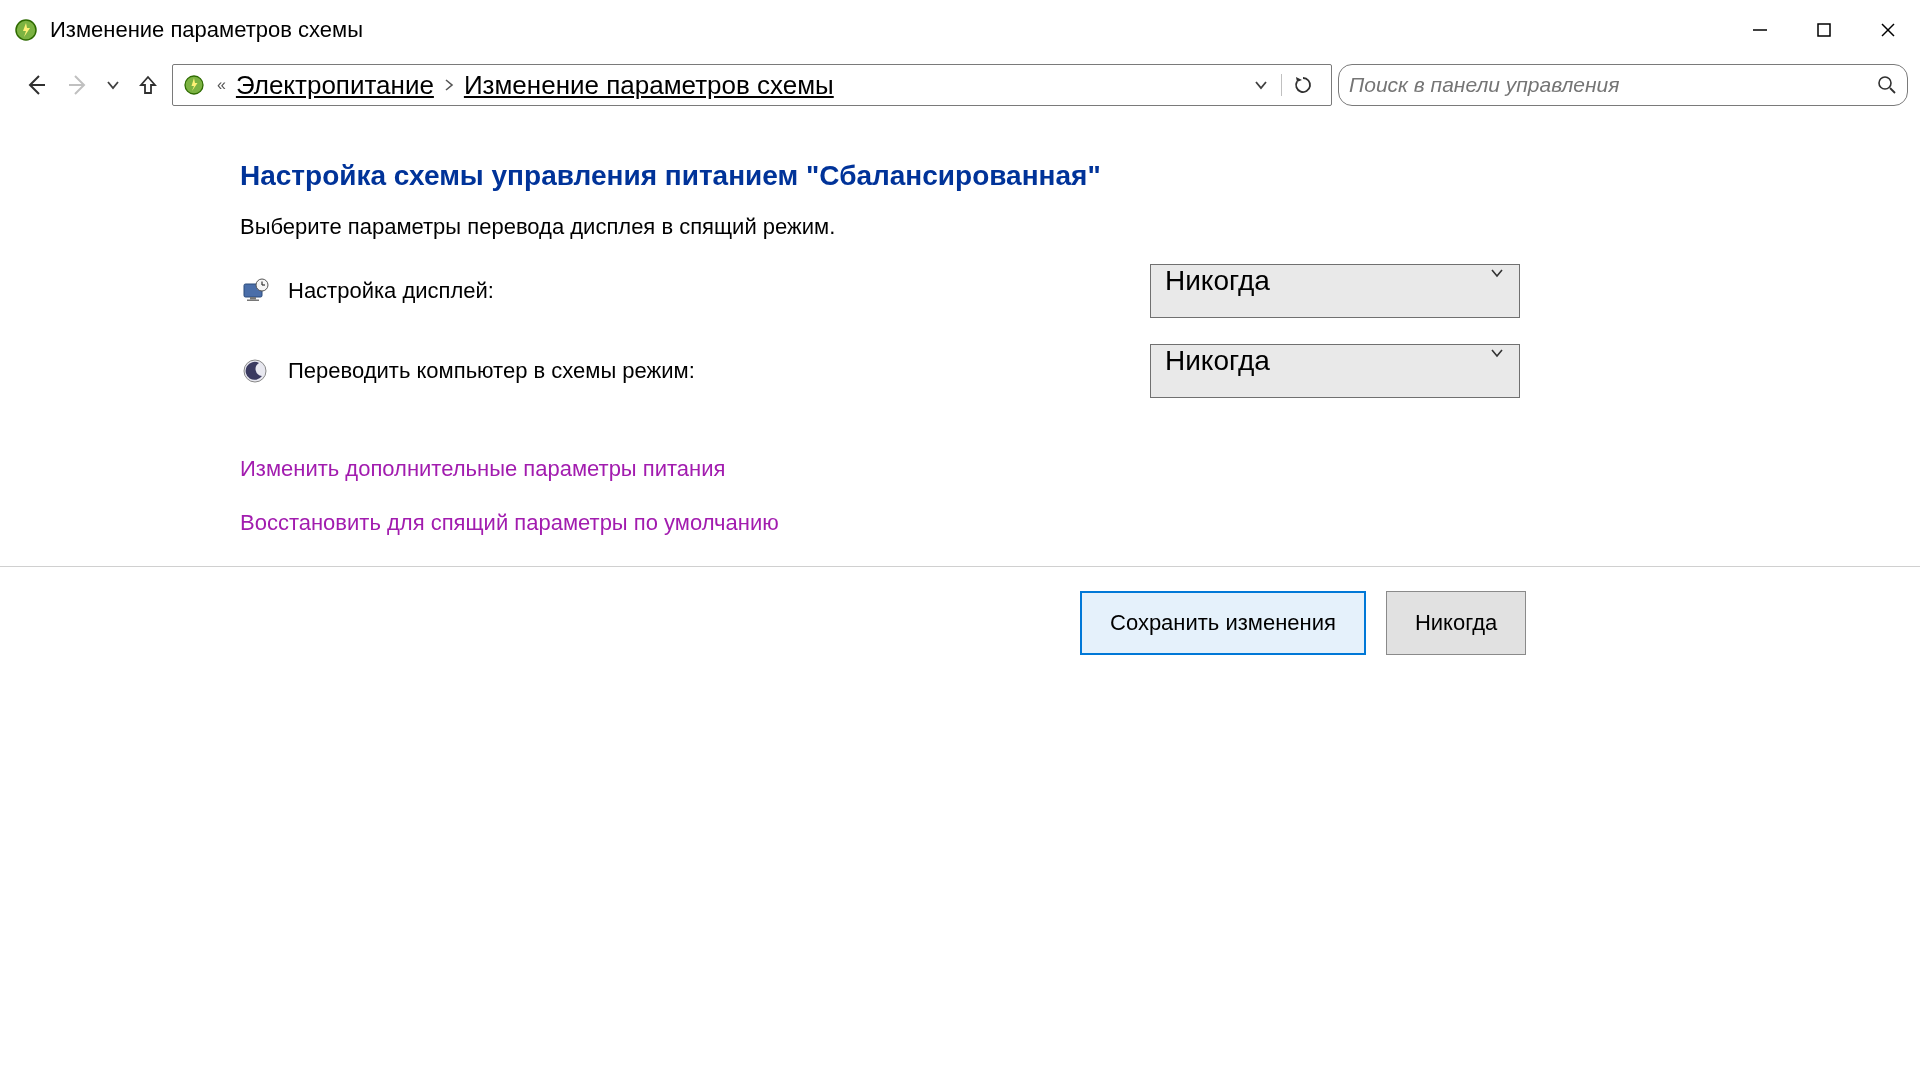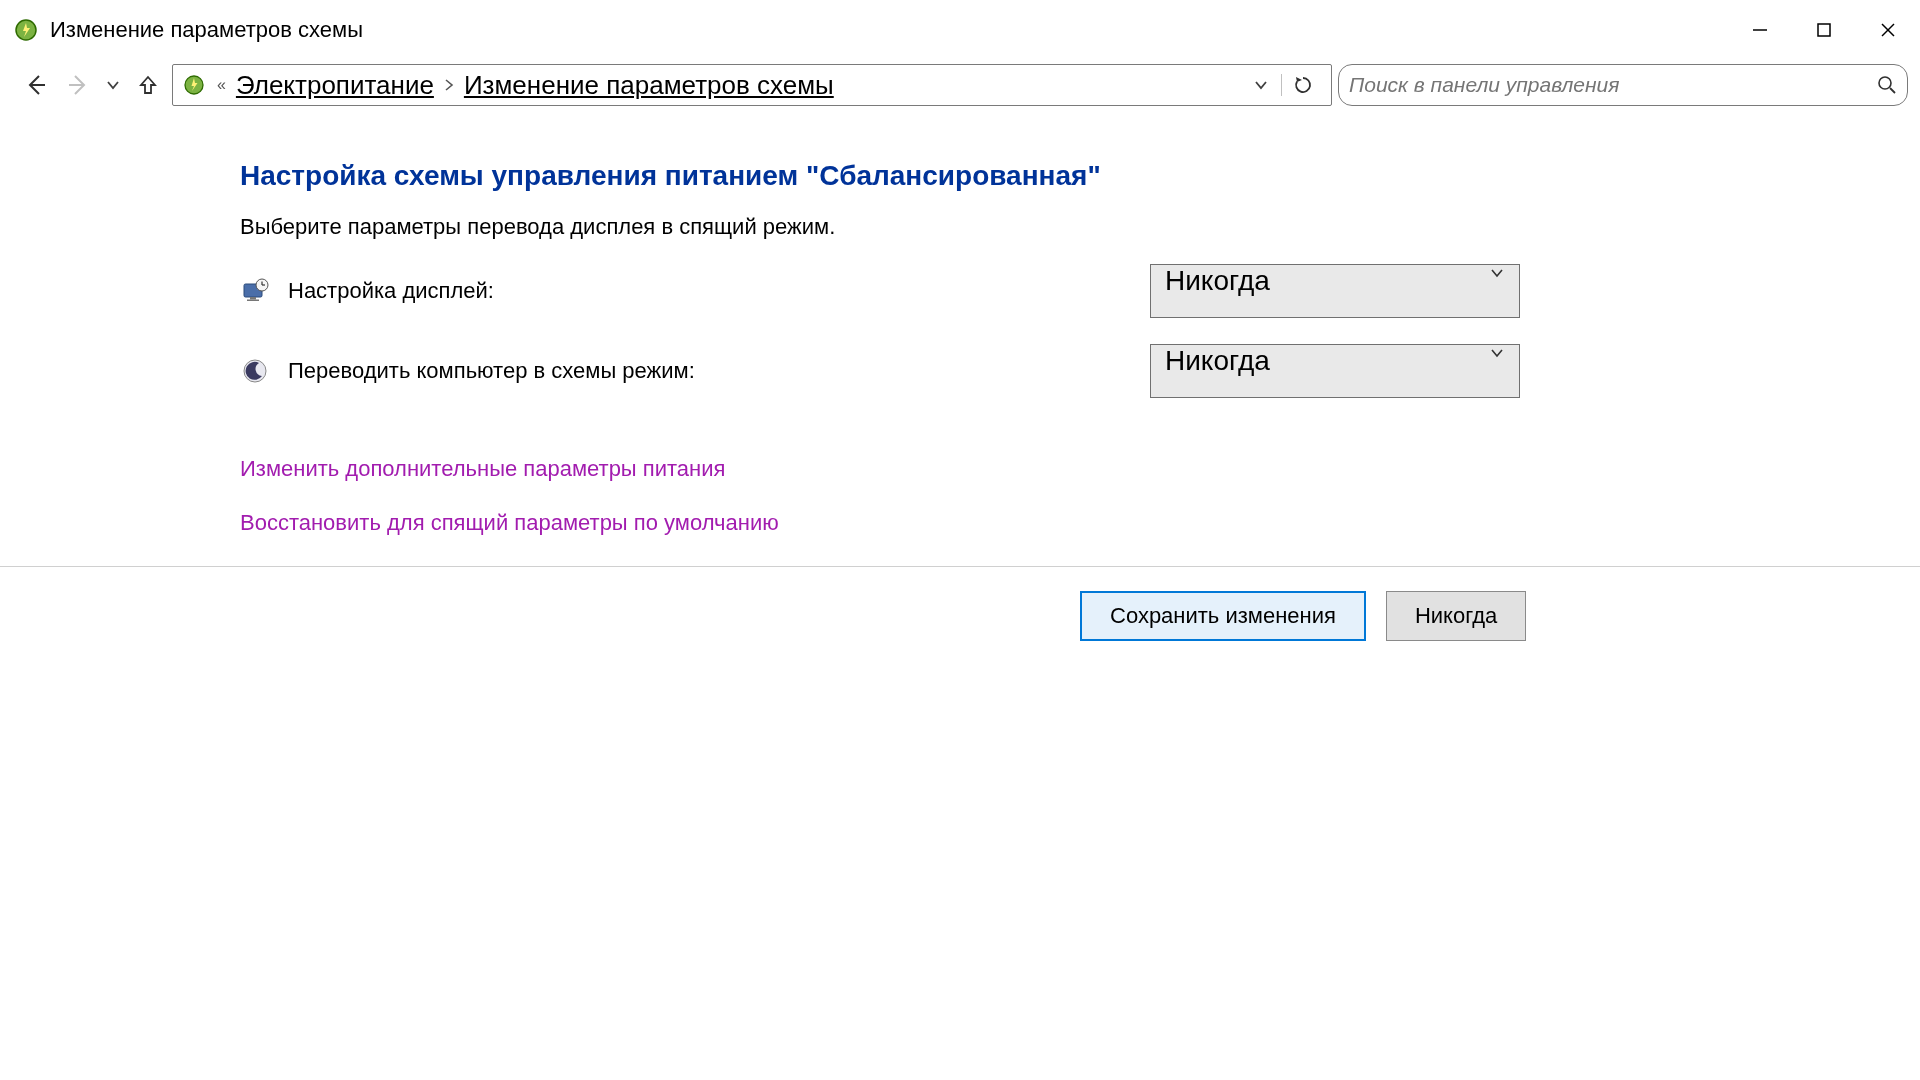--- a/index.html
+++ b/index.html
@@ -153,21 +153,21 @@
     border-top: 1px solid #d0d0d0;
     margin-top: 30px;
   }
   .button-row {
     display: flex;
     justify-content: flex-start;
     padding: 24px 0 0 1080px;
     gap: 20px;
   }
   .btn {
-    height: 50px;
+    height: 64px;
     padding: 16px 28px;
     background: #e1e1e1;
     border: 1px solid #8a8a8a;
     font-size: 22px;
     font-family: inherit;
     display: flex;
     align-items: center;
     justify-content: center;
   }
   .btn.primary {

